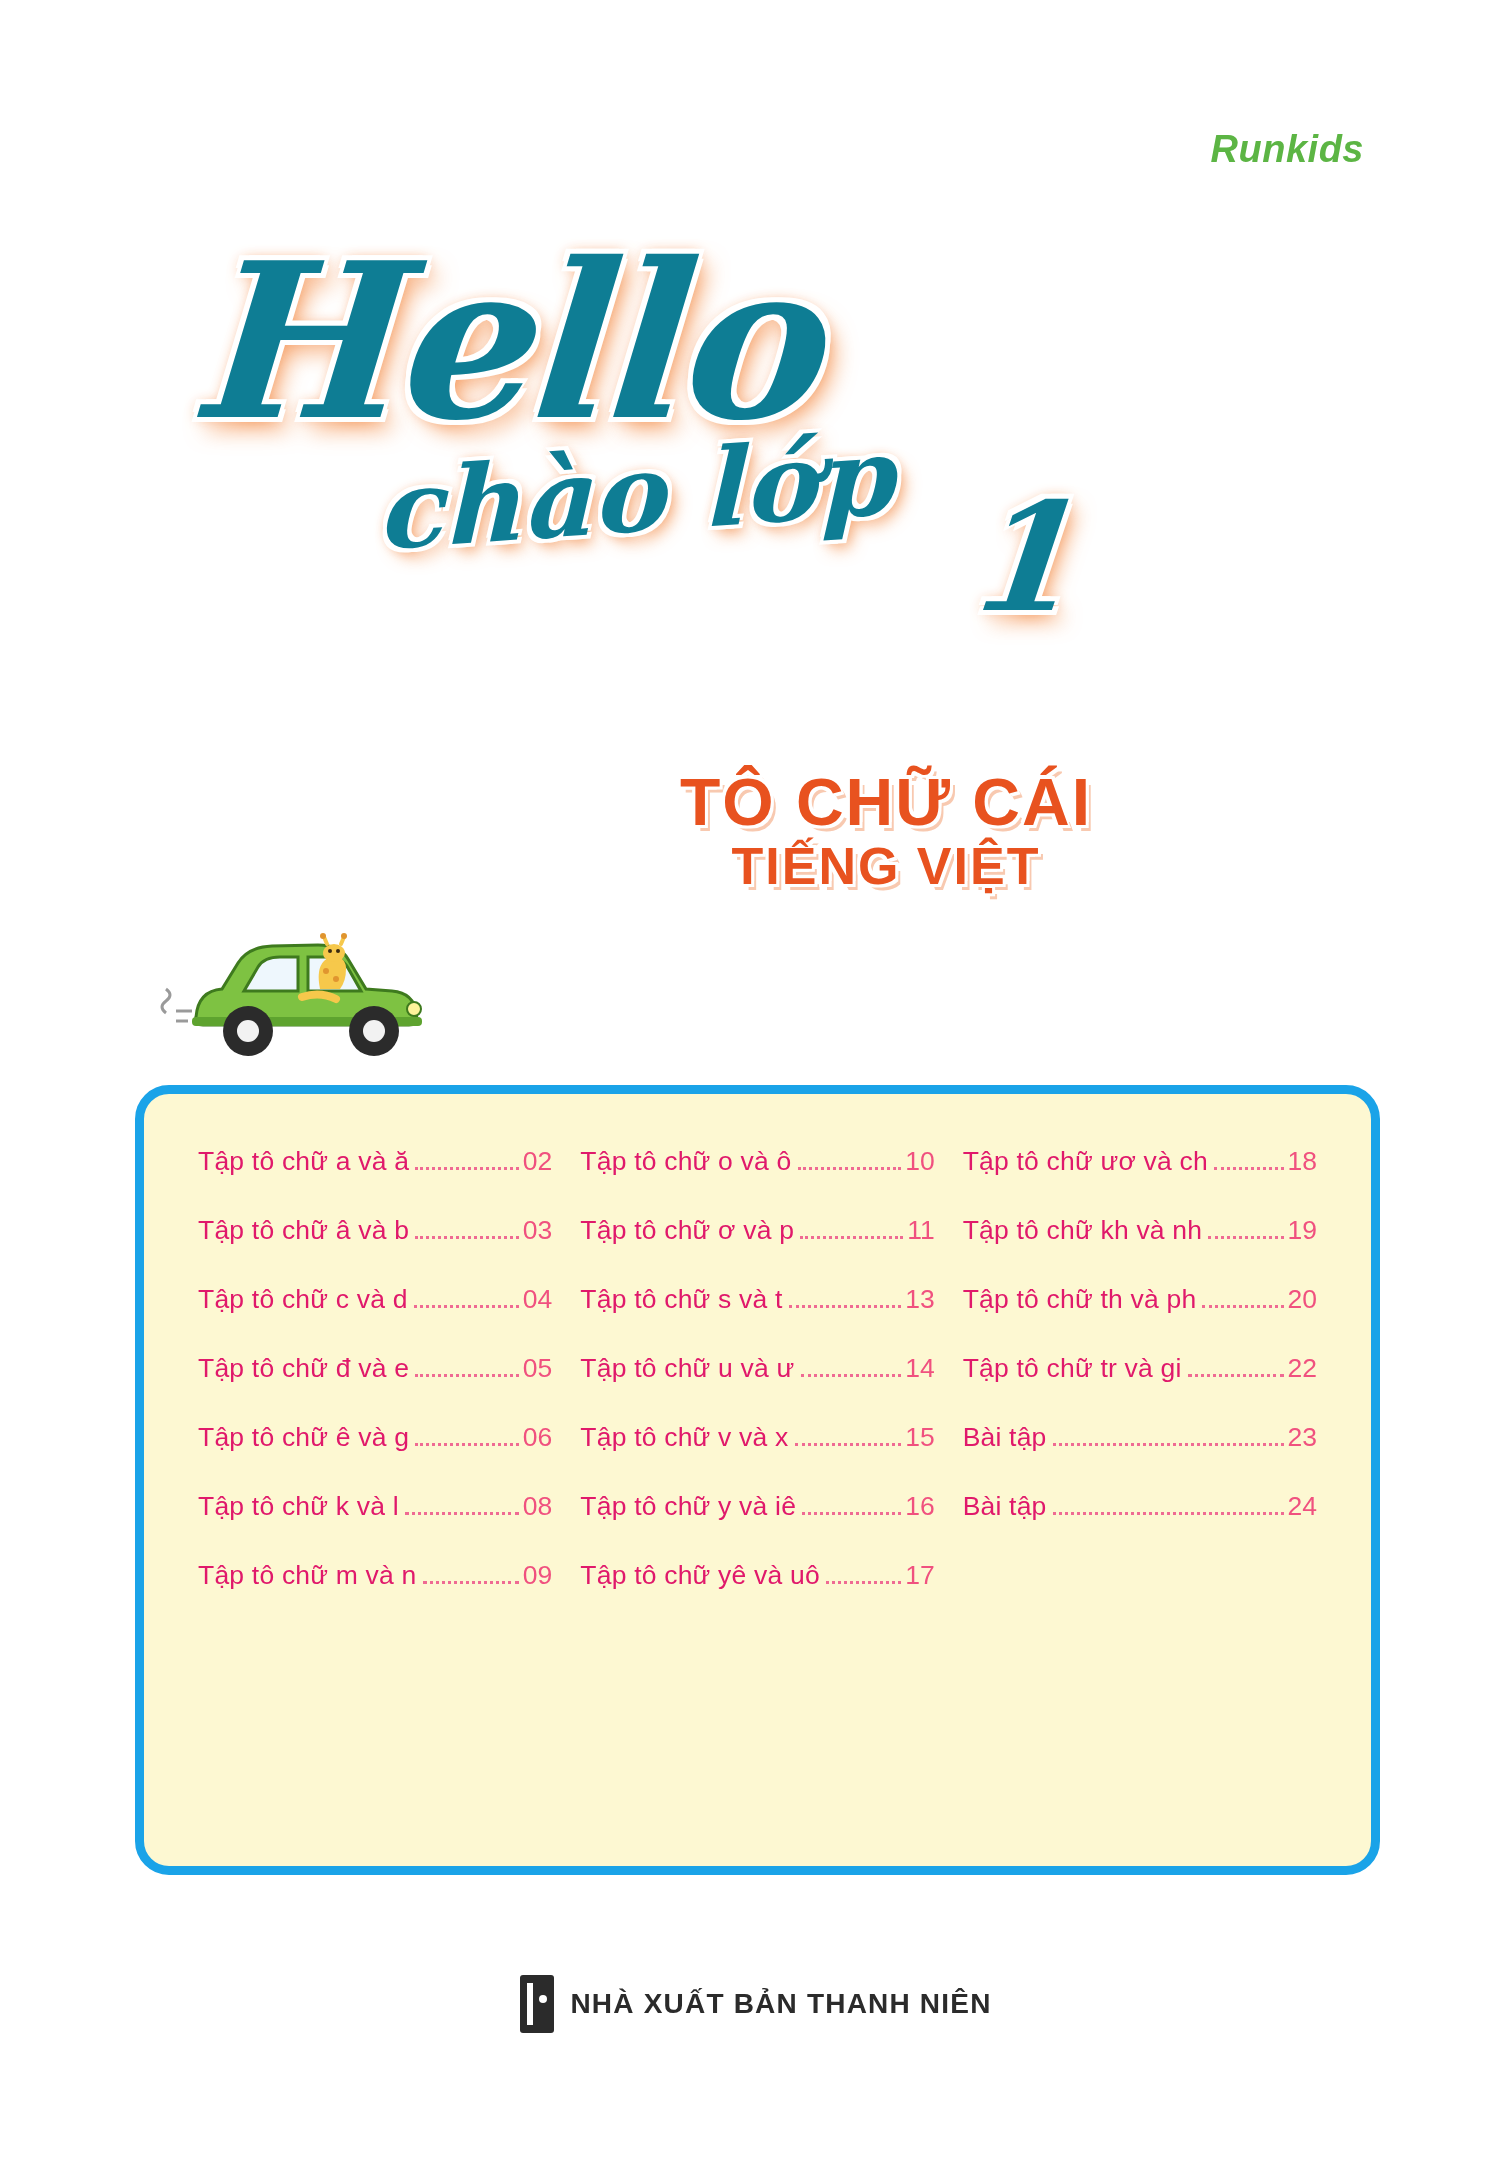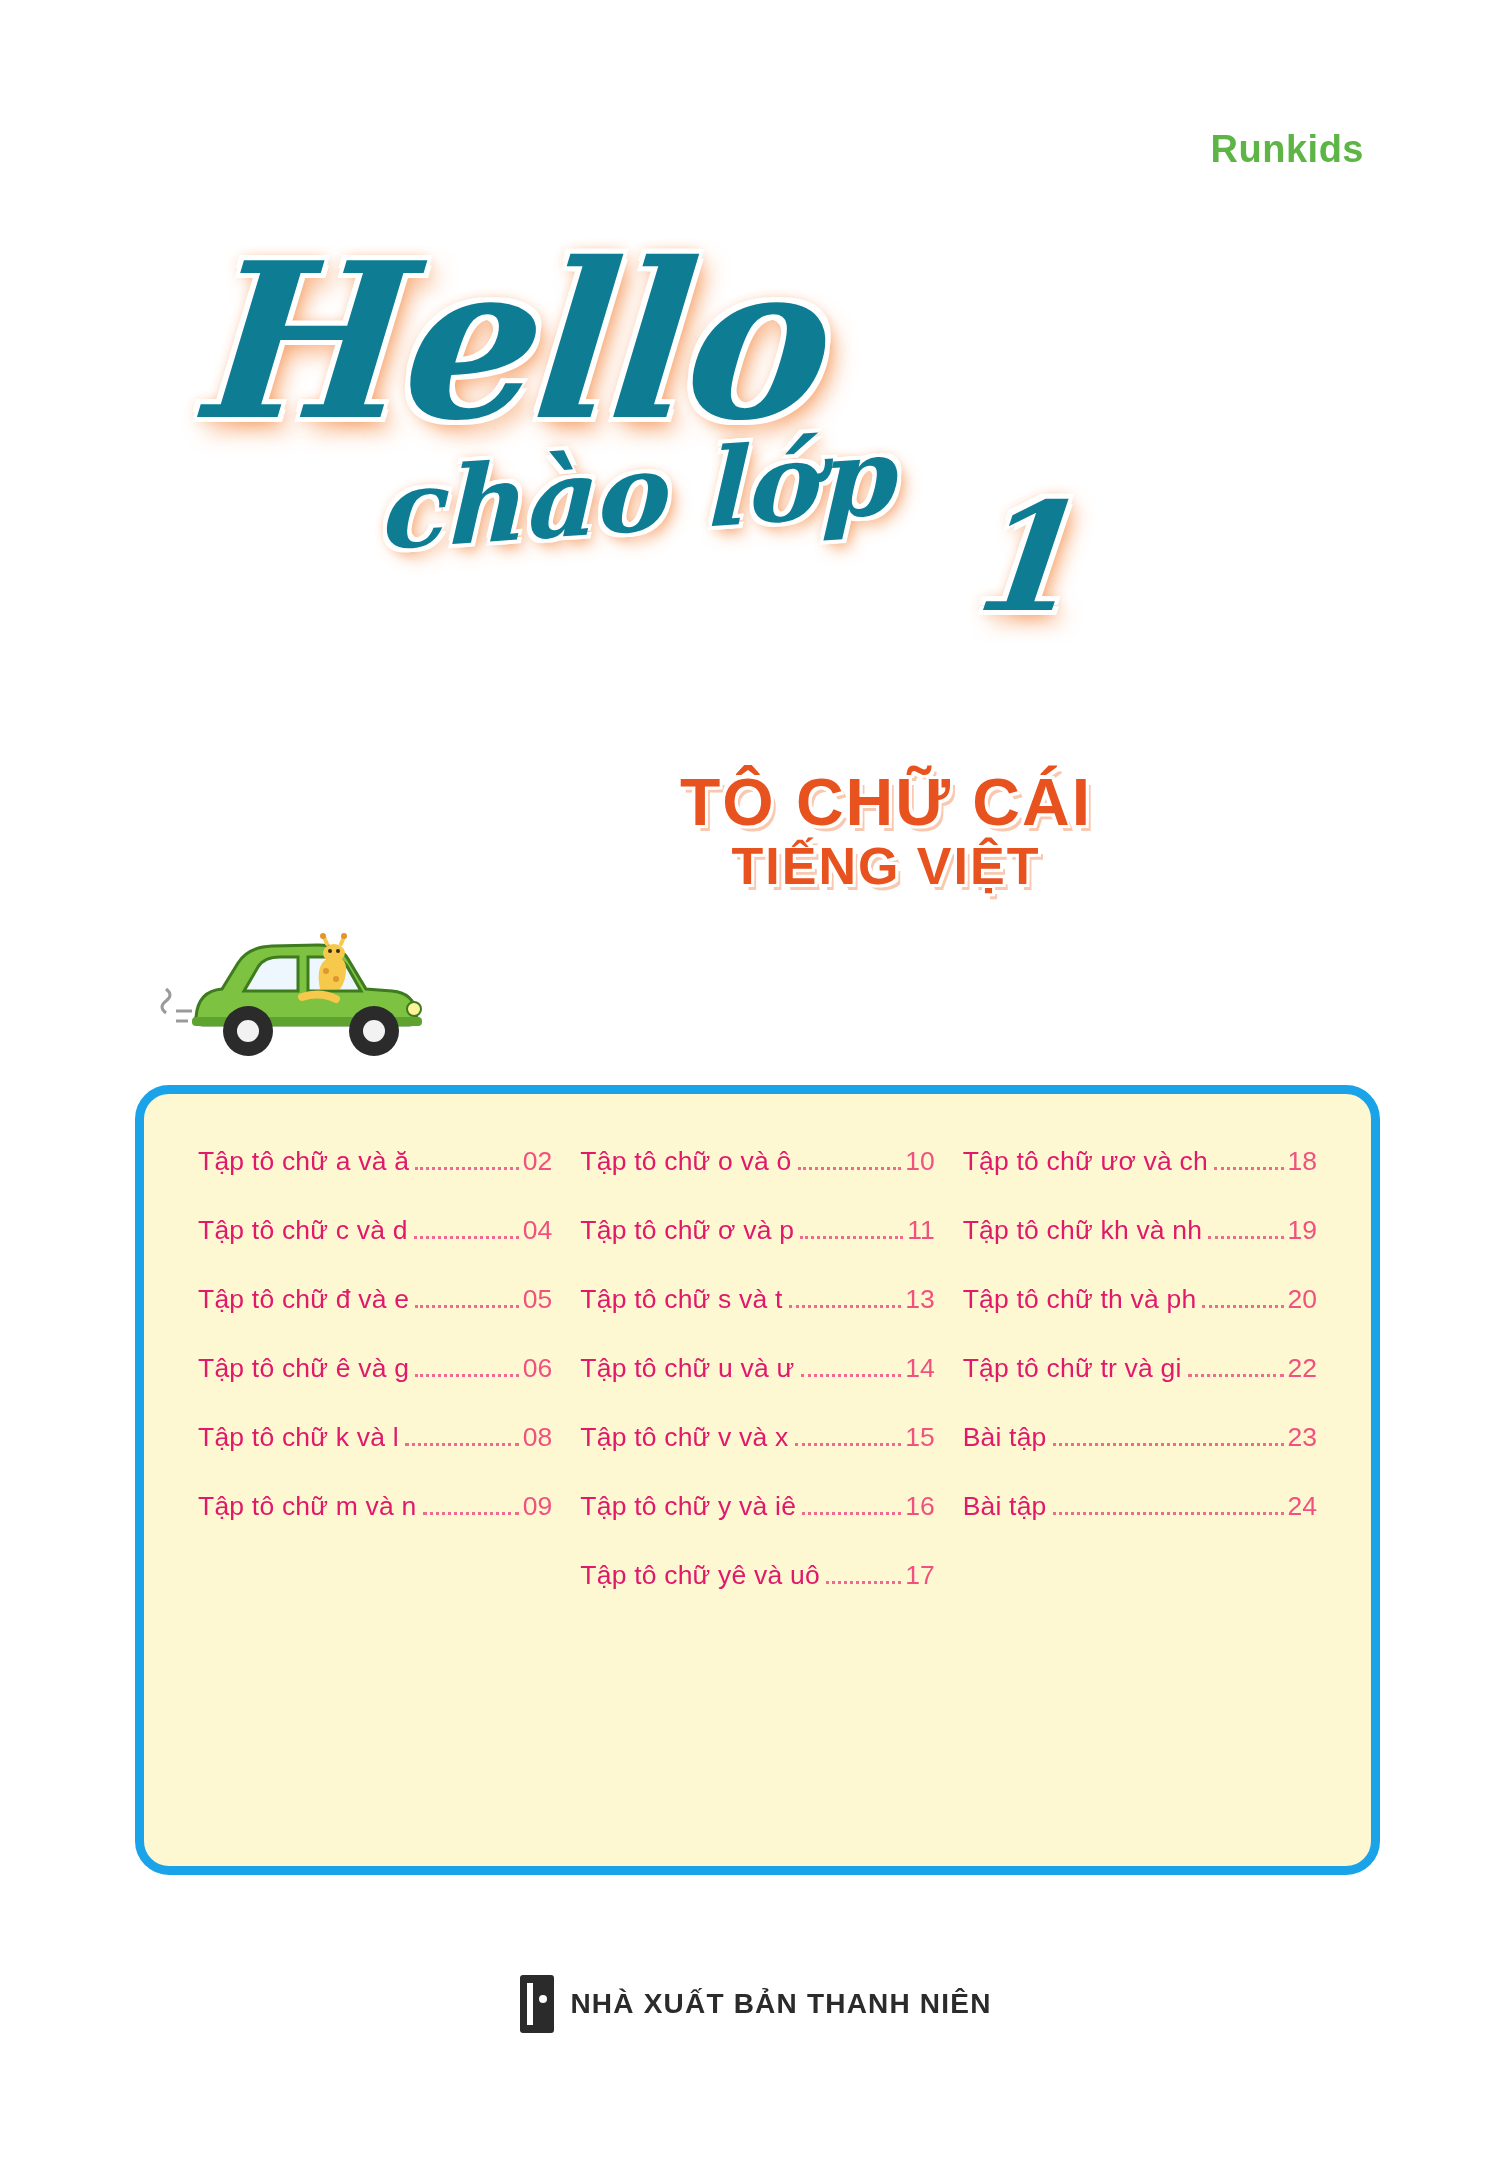--- a/index.html
+++ b/index.html
@@ -15,20 +15,21 @@
     overflow: hidden;
   }
 
   
   .brand {
     position: absolute;
     top: 128px;
     right: 148px;
     font-size: 38px;
     font-weight: bold;
+    font-style: italic;
     color: #5cb544;
     letter-spacing: 0.5px;
   }
 
   
   .title-block {
     position: absolute;
     top: 215px;
     left: 190px;
     width: 900px;
@@ -280,20 +281,25 @@
 <div class="toc-panel">
   <div class="toc-columns">
 
     <div class="toc-col">
       <div class="toc-row">
         <span class="toc-label">Tập tô chữ a và ă</span>
         <span class="toc-dots"></span>
         <span class="toc-page">02</span>
       </div>
       <div class="toc-row">
+        <span class="toc-label">Tập tô chữ â và b</span>
+        <span class="toc-dots"></span>
+        <span class="toc-page">03</span>
+      </div>
+      <div class="toc-row">
         <span class="toc-label">Tập tô chữ c và d</span>
         <span class="toc-dots"></span>
         <span class="toc-page">04</span>
       </div>
       <div class="toc-row">
         <span class="toc-label">Tập tô chữ đ và e</span>
         <span class="toc-dots"></span>
         <span class="toc-page">05</span>
       </div>
       <div class="toc-row">

